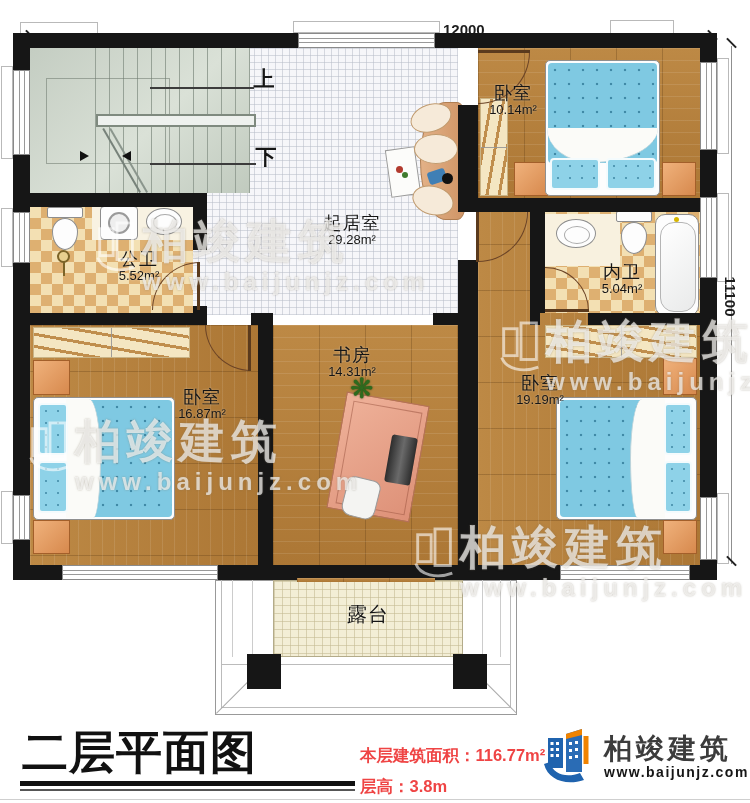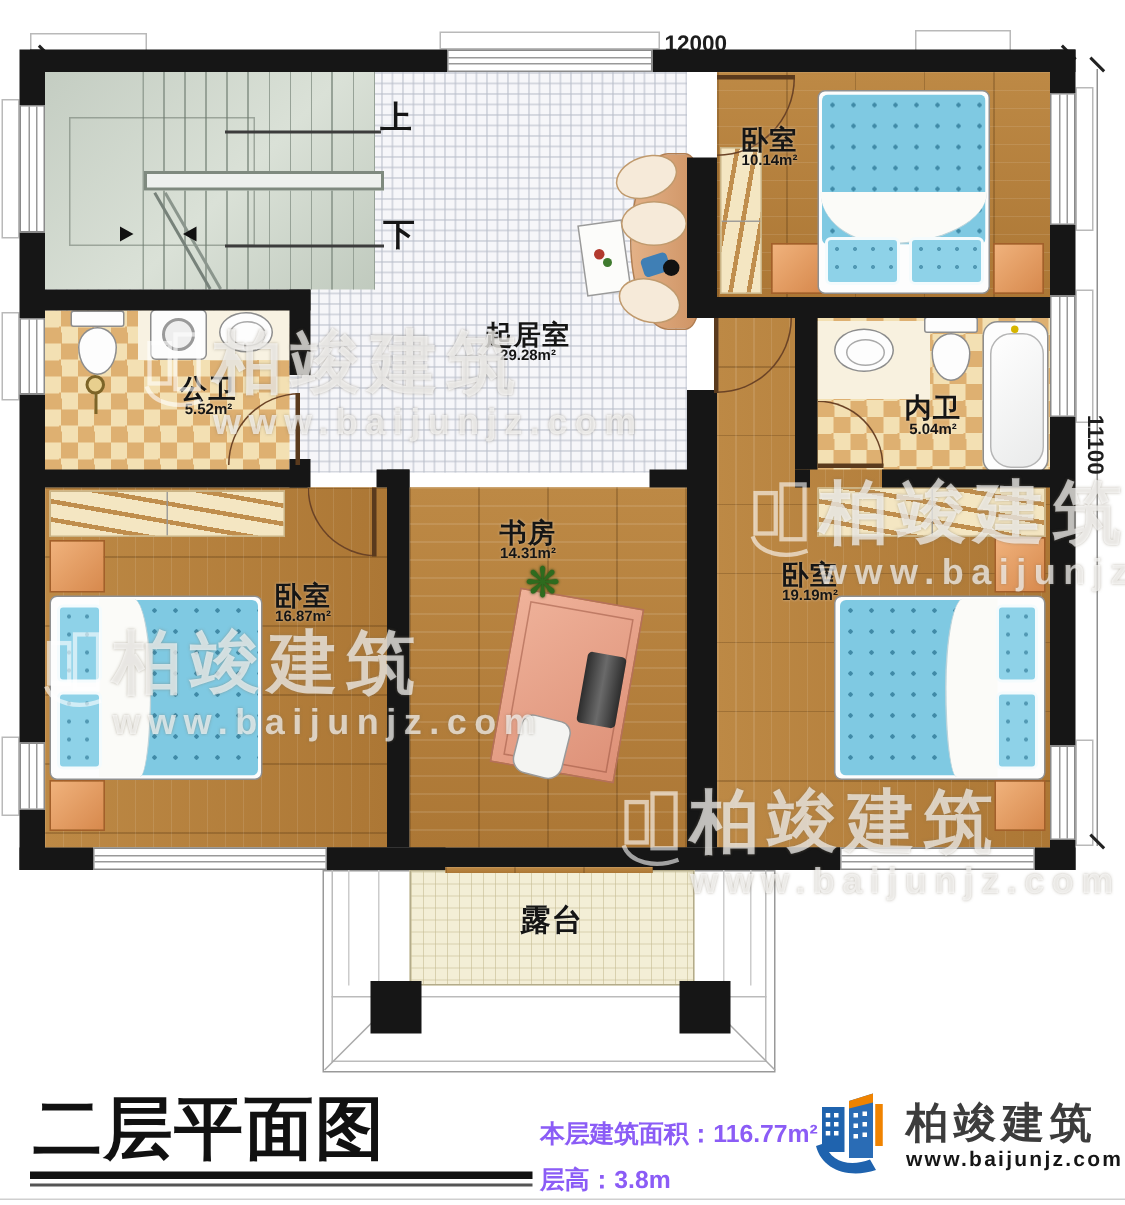--- a/index.html
+++ b/index.html
@@ -57,37 +57,37 @@
   .closet{position:absolute;background:#f4e6c2;border:1px solid #c9b385;box-sizing:border-box;z-index:10;}
   .hang-h{background-image:linear-gradient(rgba(150,150,150,.9),rgba(150,150,150,.9)),
         repeating-linear-gradient(100deg,transparent 0 9px,#c08e4d 9px 12px);
         background-repeat:no-repeat,repeat;background-size:100% 1px,auto;background-position:0 50%,0 0;}
   .hang-v{background-image:linear-gradient(rgba(150,150,150,.9),rgba(150,150,150,.9)),
         repeating-linear-gradient(10deg,transparent 0 9px,#c08e4d 9px 12px);
         background-repeat:no-repeat,repeat;background-size:1px 100%,auto;background-position:50% 0,0 0;}
   .white-fix{position:absolute;background:#fdfdfd;border:1.5px solid #8d8d8d;box-sizing:border-box;z-index:12;}
   .label{position:absolute;z-index:30;text-align:center;color:#151515;line-height:1.05;
         text-shadow:0 0 2px rgba(255,255,255,.45);}
-  .label .rname{font-size:18px;font-weight:bold;letter-spacing:1px;}
-  .label .rarea{font-size:10px;font-weight:bold;}
+  .label .rname{font-size:18px;font-weight:normal;letter-spacing:1px;}
+  .label .rarea{font-size:13px;font-weight:normal;}
   .dimline{position:absolute;background:#8f8f8f;z-index:4;}
   .tick{position:absolute;width:13px;height:2px;background:#222;transform:rotate(45deg);z-index:6;}
   .dimtext{position:absolute;font-size:15px;font-weight:bold;color:#1d1d1d;z-index:6;}
   .thinline{position:absolute;background:#3c3c3c;z-index:30;}
   
   .wm{position:absolute;z-index:40;display:flex;align-items:flex-start;pointer-events:none;}
   .wm-text{color:rgba(255,255,255,.66);text-shadow:0 0 2px rgba(125,115,95,.5);}
   .wm-brand{font-size:46px;font-weight:bold;letter-spacing:6px;line-height:1;}
   .wm-url{font-size:24px;font-weight:bold;letter-spacing:5px;line-height:1;margin-top:6px;}
   
   .tb-title{position:absolute;left:22px;top:722px;font-size:46px;font-weight:bold;color:#111;letter-spacing:1px;z-index:60;}
   .tb-scale{position:absolute;left:262px;top:727px;font-size:40px;font-weight:bold;color:#111;z-index:60;}
   .tb-rule1{position:absolute;left:20px;top:781px;width:335px;height:5px;background:#111;z-index:60;}
   .tb-rule2{position:absolute;left:20px;top:789px;width:335px;height:2px;background:#555;z-index:60;}
-  .tb-line{position:absolute;font-size:16.5px;font-weight:bold;color:#8b5cf6;z-index:60;}
+  .tb-line{position:absolute;font-size:16.5px;font-weight:bold;color:#ef4444;z-index:60;}
   .logo{position:absolute;left:540px;top:726px;display:flex;align-items:center;z-index:60;}
   .logo-txt .logo-brand{font-size:28px;font-weight:bold;color:#3c3c3c;letter-spacing:4px;line-height:1.1;}
   .logo-txt .logo-url{font-size:14px;font-weight:bold;color:#161616;letter-spacing:1.5px;}
   .bottomline{position:absolute;left:0;top:799px;width:750px;height:1px;background:#cfcfcf;}
 </style>
 </head>
 <body>
 
 <div id="page">
 

